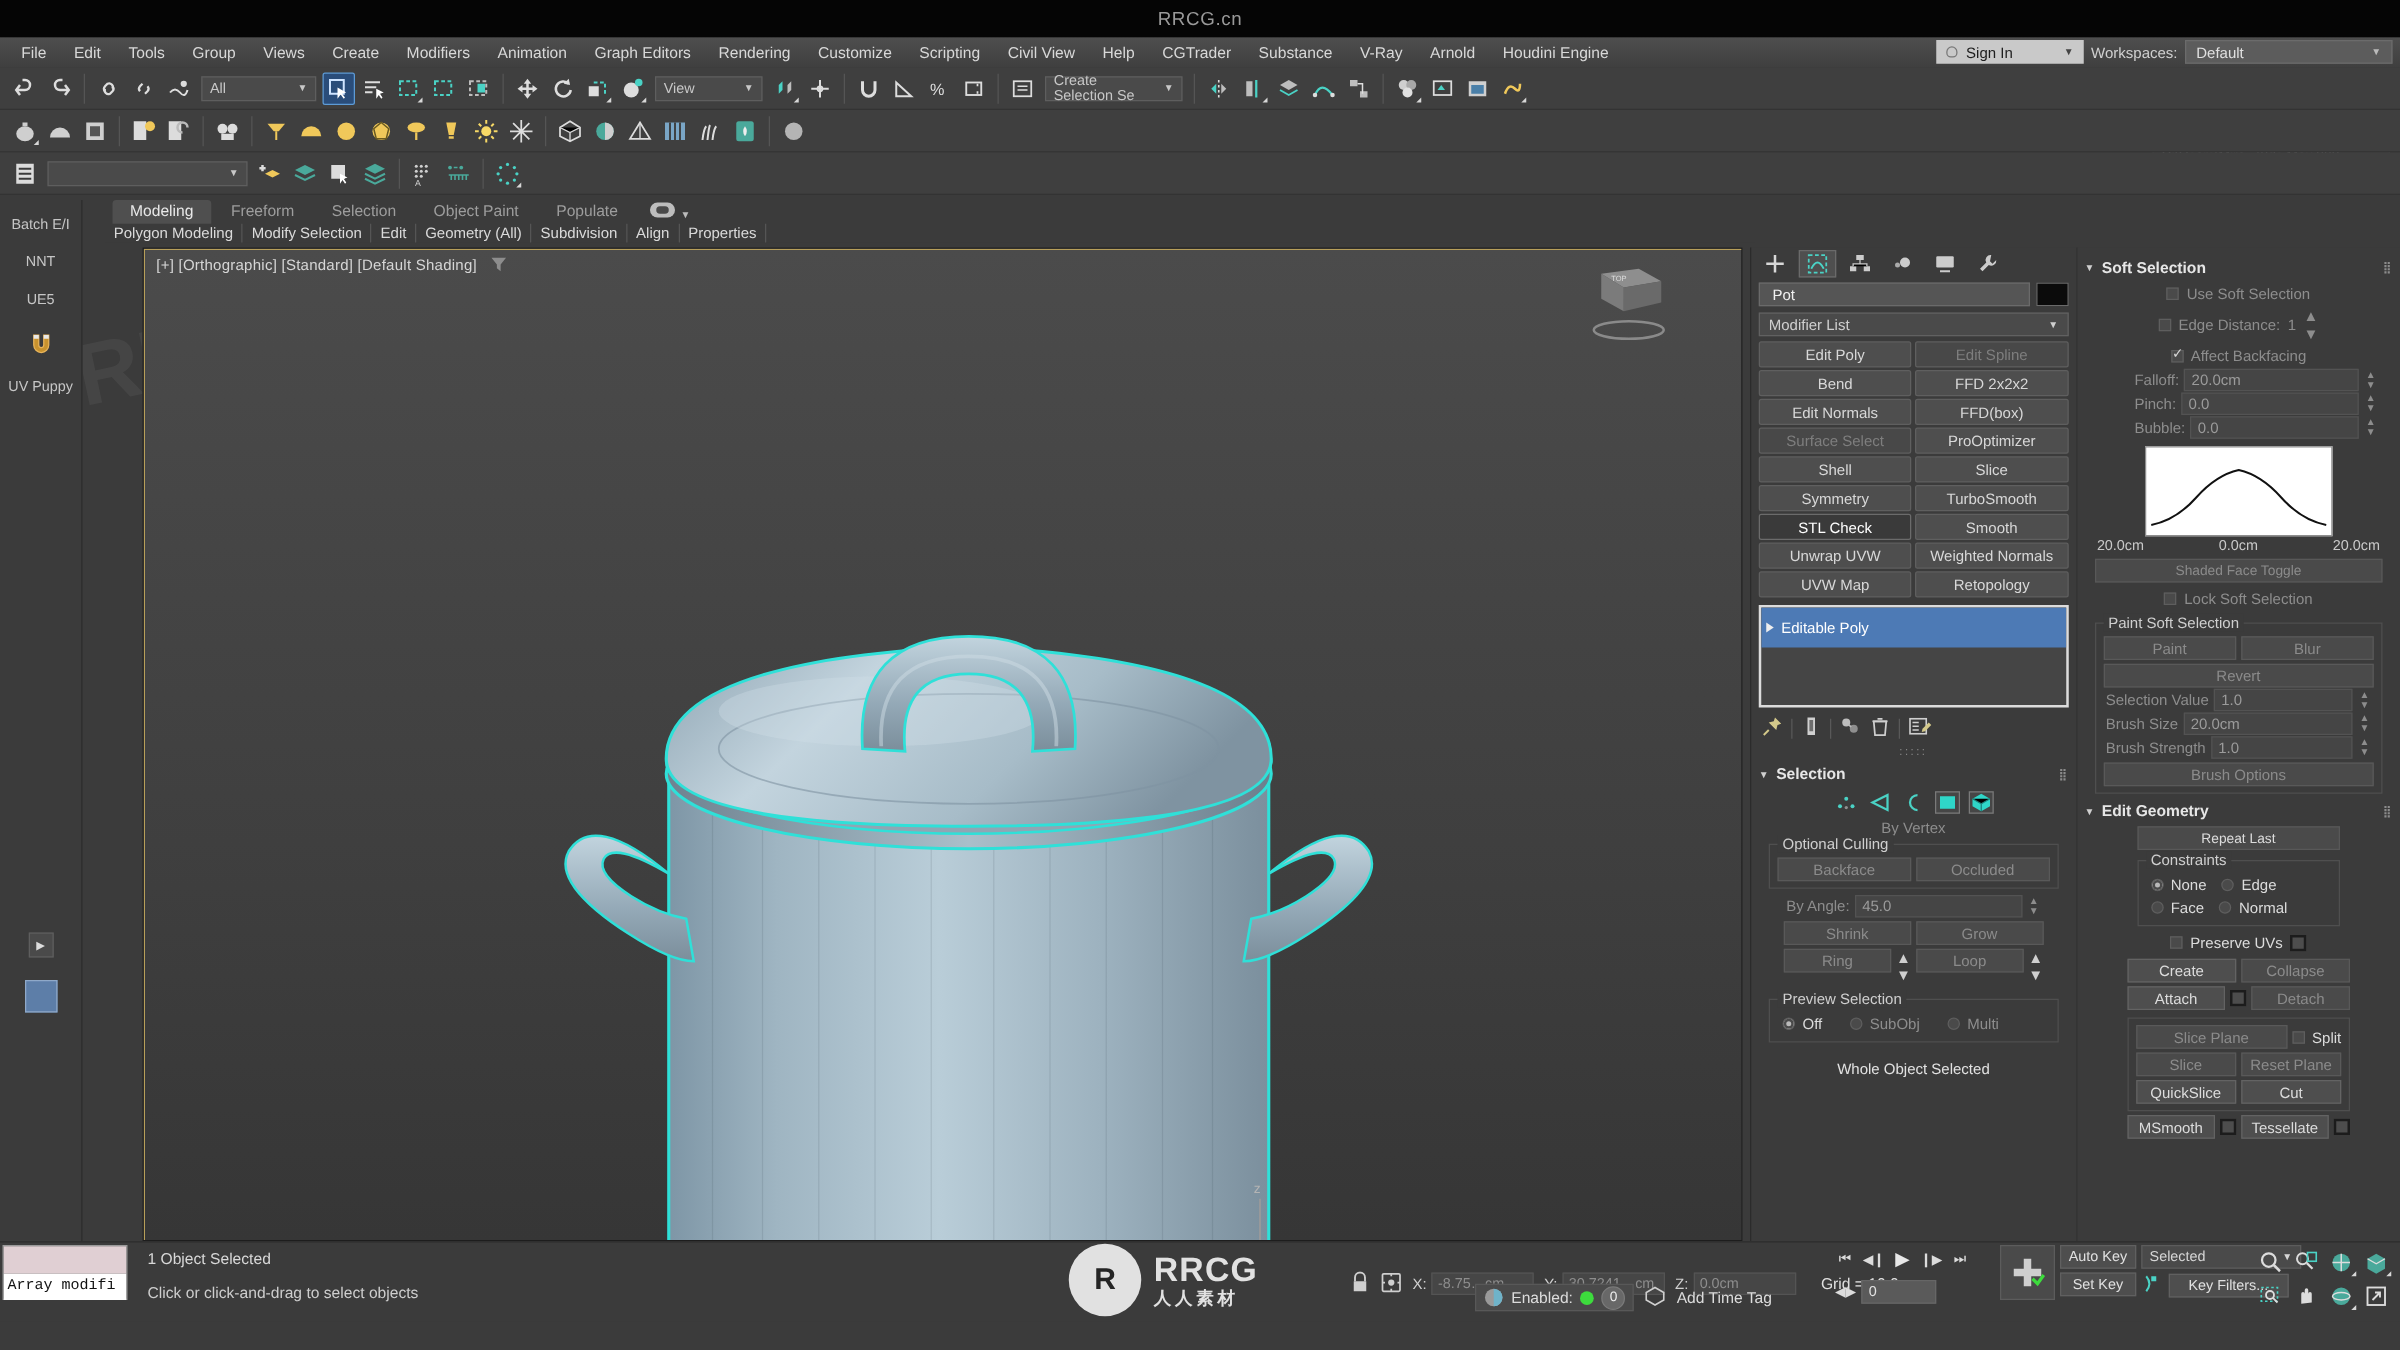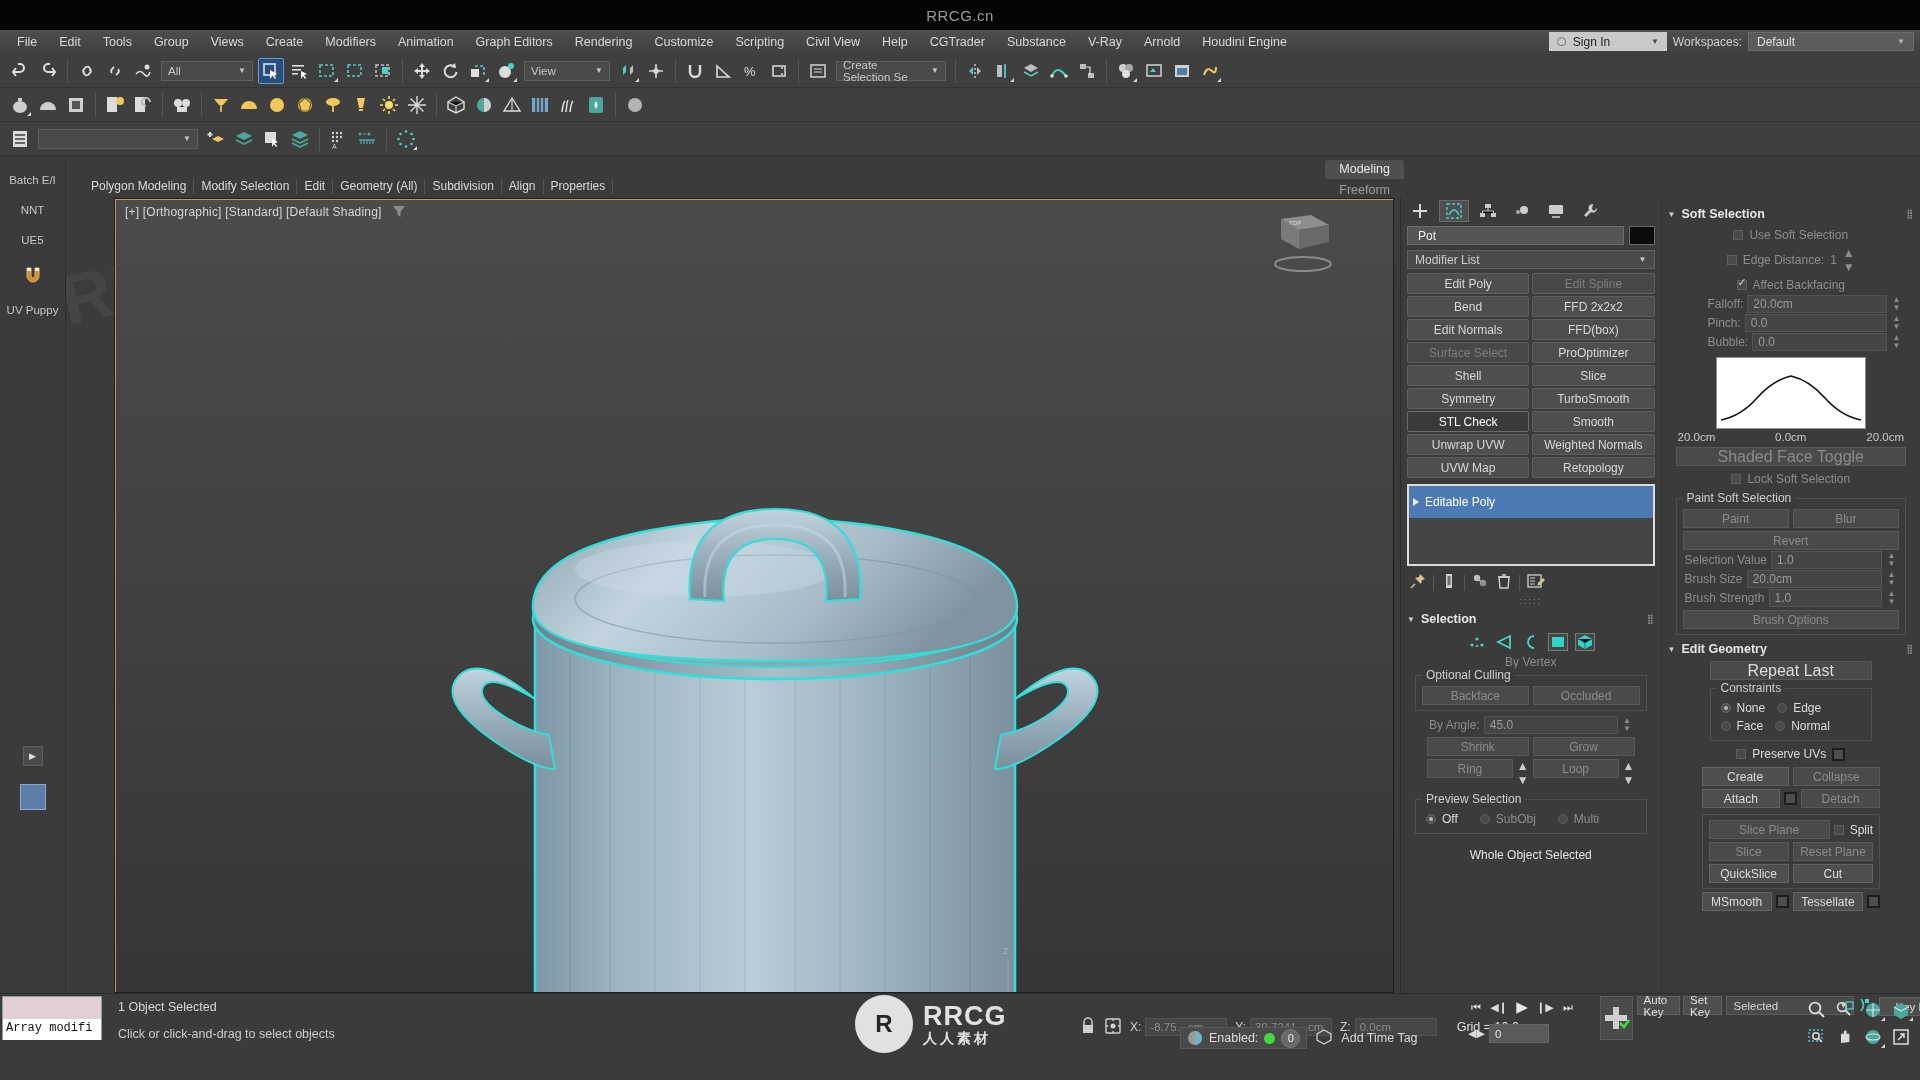--- a/index.html
+++ b/index.html
@@ -83,21 +83,21 @@
   }
   .leftbar .lb{ font-size:11.5px; color:#c6c6c6; text-align:center; }
   .lb-icon{ width:22px;height:22px; }
   .leftbar .spacer{ flex:1; }
   .lb-sq{ width:26px;height:26px; background:#5d7ea8; border:1px solid #8fa9c9; }
   .lb-arrow{ width:20px;height:20px; background:#4a4a4a; border:1px solid #5e5e5e;
     display:flex;align-items:center;justify-content:center; font-size:9px; color:#ddd;}
 
   
   .ribbon{ position:absolute; left:84px; top:160px; width:1320px; height:34px; background:#3b3b3b; }
-  .rtabs{ display:flex; align-items:flex-end; height:19px; padding-left:6px; gap:2px;flex-direction:column; }
+  .rtabs{ display:flex; height:19px; padding-left:6px; gap:2px; }
   .rtab{ font-size:12.5px; color:#9d9d9d; padding:2px 14px 3px; }
   .rtab.sel{ background:#4f4f4f; color:#e8e8e8; border-radius:3px 3px 0 0; }
   .rsubs{ display:flex; height:15px; align-items:center; }
   .rsub{ font-size:12px; color:#dadada; padding:0 7px; border-right:1px solid #555; line-height:15px;}
   .pill{ width:20px;height:12px;border-radius:6px;background:#bdbdbd; display:inline-block; position:relative;}
   .pill:after{content:"";position:absolute;left:5px;top:3px;width:10px;height:6px;border-radius:4px;background:#4a4a4a;}
 
   
   .viewport{
     position:absolute; left:114px; top:198px; width:1280px; height:795px;
@@ -189,21 +189,21 @@
   .radio.on{ background:#b9b9b9; box-shadow:inset 0 0 0 2px #4a4a4a; }
   .chk{ width:10px;height:10px; background:#4a4a4a; border:1px solid #5e5e5e; display:inline-block; }
   .chk.on{ background:#4a4a4a; position:relative; }
   .chk.on:after{ content:"✓"; position:absolute; left:0; top:-5px; font-size:11px; color:#d6d6d6; }
   .labrow{ display:flex; align-items:center; gap:6px; padding:2px 0; font-size:12px; color:#8d8d8d;}
   .labrow.on{ color:#dcdcdc; }
   .curvebox{ margin:4px auto 0; width:150px;height:72px;background:#fff;border:1px solid #8e8e8e;}
   .curvelabels{ display:flex; justify-content:space-between; padding:2px 16px 0; font-size:11.5px; color:#c9c9c9;}
   .widebtn{
     margin:4px 14px; height:19px; background:#4a4a4a; border:1px solid #585858;
-    display:flex;align-items:center;justify-content:center; font-size:16px; color:#8b8b8b;
+    display:flex;align-items:center;justify-content:center; font-size:11px; color:#8b8b8b;
   }
   .widebtn.en{ color:#dcdcdc; }
   .sqbox{ width:13px;height:13px;border:2px solid #1c1c1c; background:#4d4d4d; display:inline-block; }
 
   
   .bottom{ position:absolute; left:0; top:993px; width:1920px; height:64px; background:#3b3b3b;
            border-top:1px solid #2d2d2d; }
   .mini-listener{
     position:absolute; left:2px; top:2px; width:100px; height:44px; border:1px solid #9a9a9a;
   }
@@ -224,21 +224,21 @@
   .zerobtn{ width:19px;height:19px;border-radius:50%; background:#686868; color:#eee; font-size:11px;
     display:flex;align-items:center;justify-content:center; border:1px solid #7a7a7a;}
   .playgrp{ position:absolute; left:1466px; top:2px; display:flex; align-items:center; gap:3px;}
   .pbtn{ width:20px;height:22px; display:flex;align-items:center;justify-content:center; color:#dcdcdc; font-size:11px;}
   .framefield{ position:absolute; left:1468px; top:30px; display:flex; align-items:center; gap:4px;}
   .framefield .v{ width:60px;height:19px; background:#5a5a5a;border:1px solid #666; color:#e2e2e2;
     font-size:11.5px; display:flex;align-items:center;padding:0 5px;}
   .keygrp{ position:absolute; left:1600px; top:2px; display:flex; gap:4px; align-items:flex-start;}
   .bigplus{ width:44px;height:44px; background:#4a4a4a;border:1px solid #5c5c5c;
     display:flex;align-items:center;justify-content:center;}
-  .keycol{ display:flex; flex-direction:row; gap:3px; }
+  .keycol{ display:flex; flex-direction:column; gap:3px; }
   .kbtn{ height:19px; background:#4e4e4e;border:1px solid #606060; color:#e0e0e0; font-size:11.5px;
     display:flex;align-items:center;justify-content:center; padding:0 6px;}
   .selcombo{ width:128px;height:19px; background:#4a4a4a;border:1px solid #5c5c5c; color:#d6d6d6;
     font-size:11.5px; display:flex;align-items:center;padding:0 6px;}
   .selcombo .cv{ margin-left:auto;font-size:8px;}
   .navgrp{ position:absolute; right:6px; top:3px; display:grid; grid-template-columns:repeat(4,26px);
            grid-auto-rows:25px; gap:2px;}
   .nbtn{ display:flex;align-items:center;justify-content:center; position:relative;}
 
   

